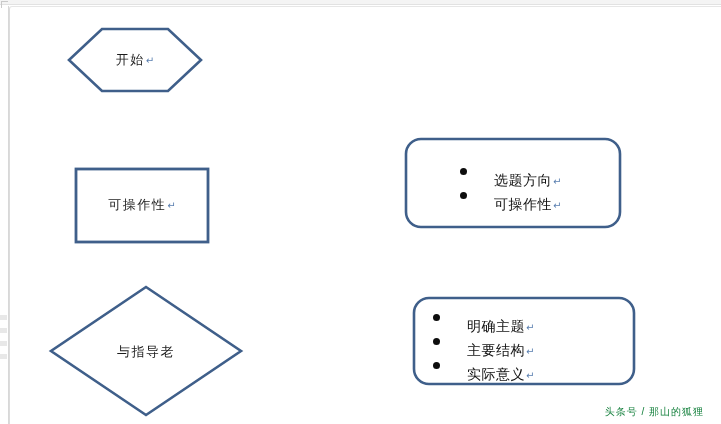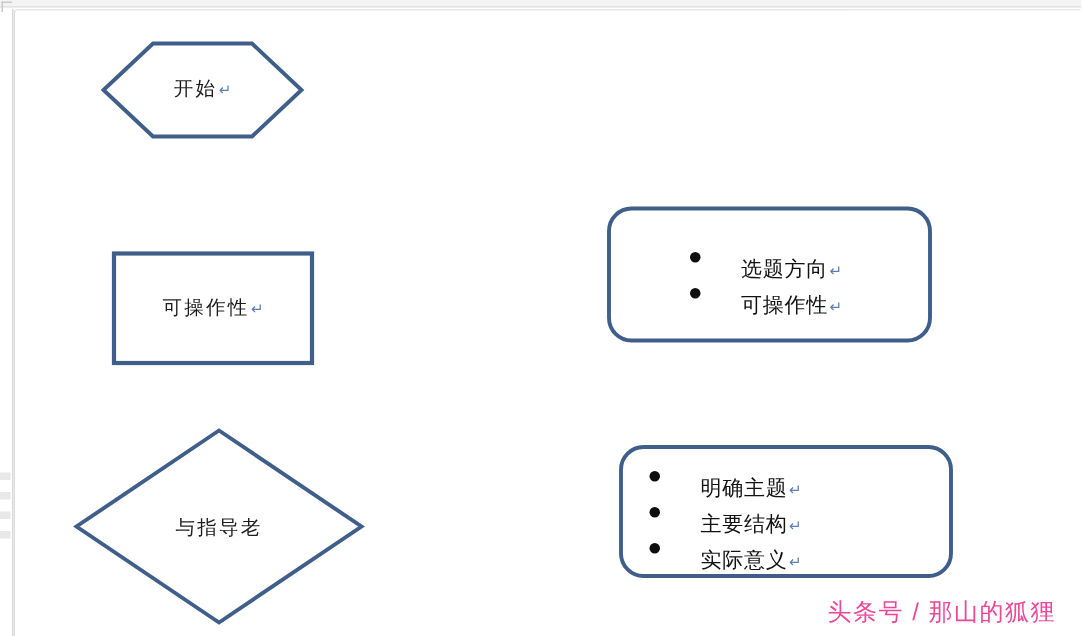--- a/index.html
+++ b/index.html
@@ -122,22 +122,22 @@
     letter-spacing: 0.5px;
     line-height: 20px;
     margin-top: 19px;
   }
 
   
   .watermark {
     position: absolute;
     right: 17px;
     bottom: 5px;
-    font-size: 16px;
-    color: #ec4899;
+    font-size: 10px;
+    color: #15803d;
     letter-spacing: 1px;
     white-space: nowrap;
     user-select: none;
   }
 </style>
 </head>
 <body>
 
 <div id="canvas">
 

